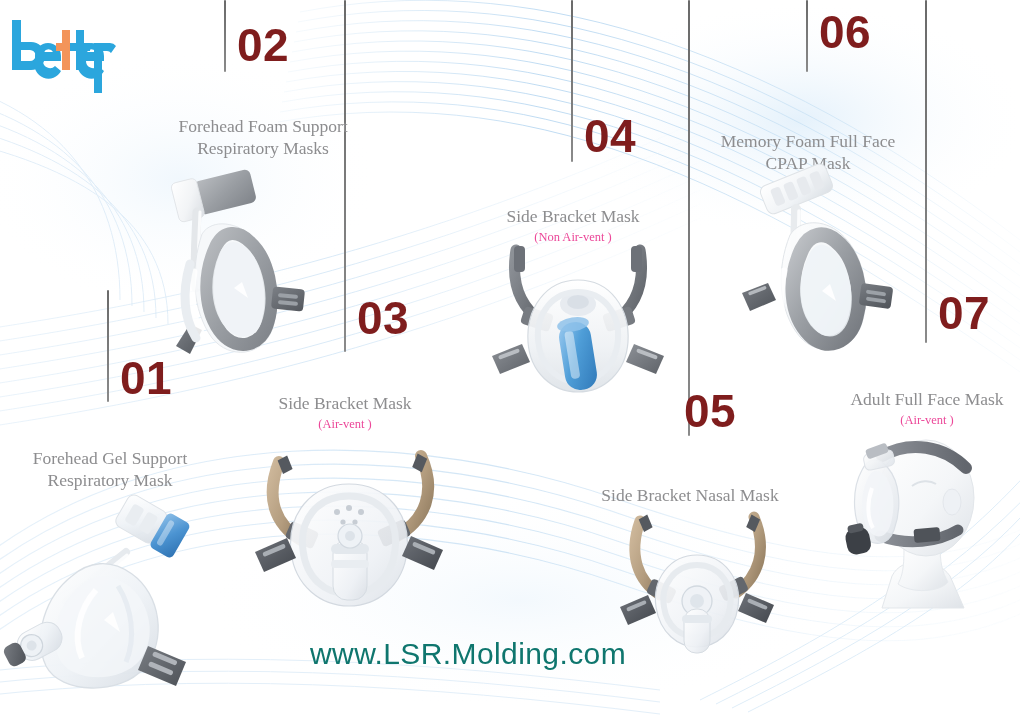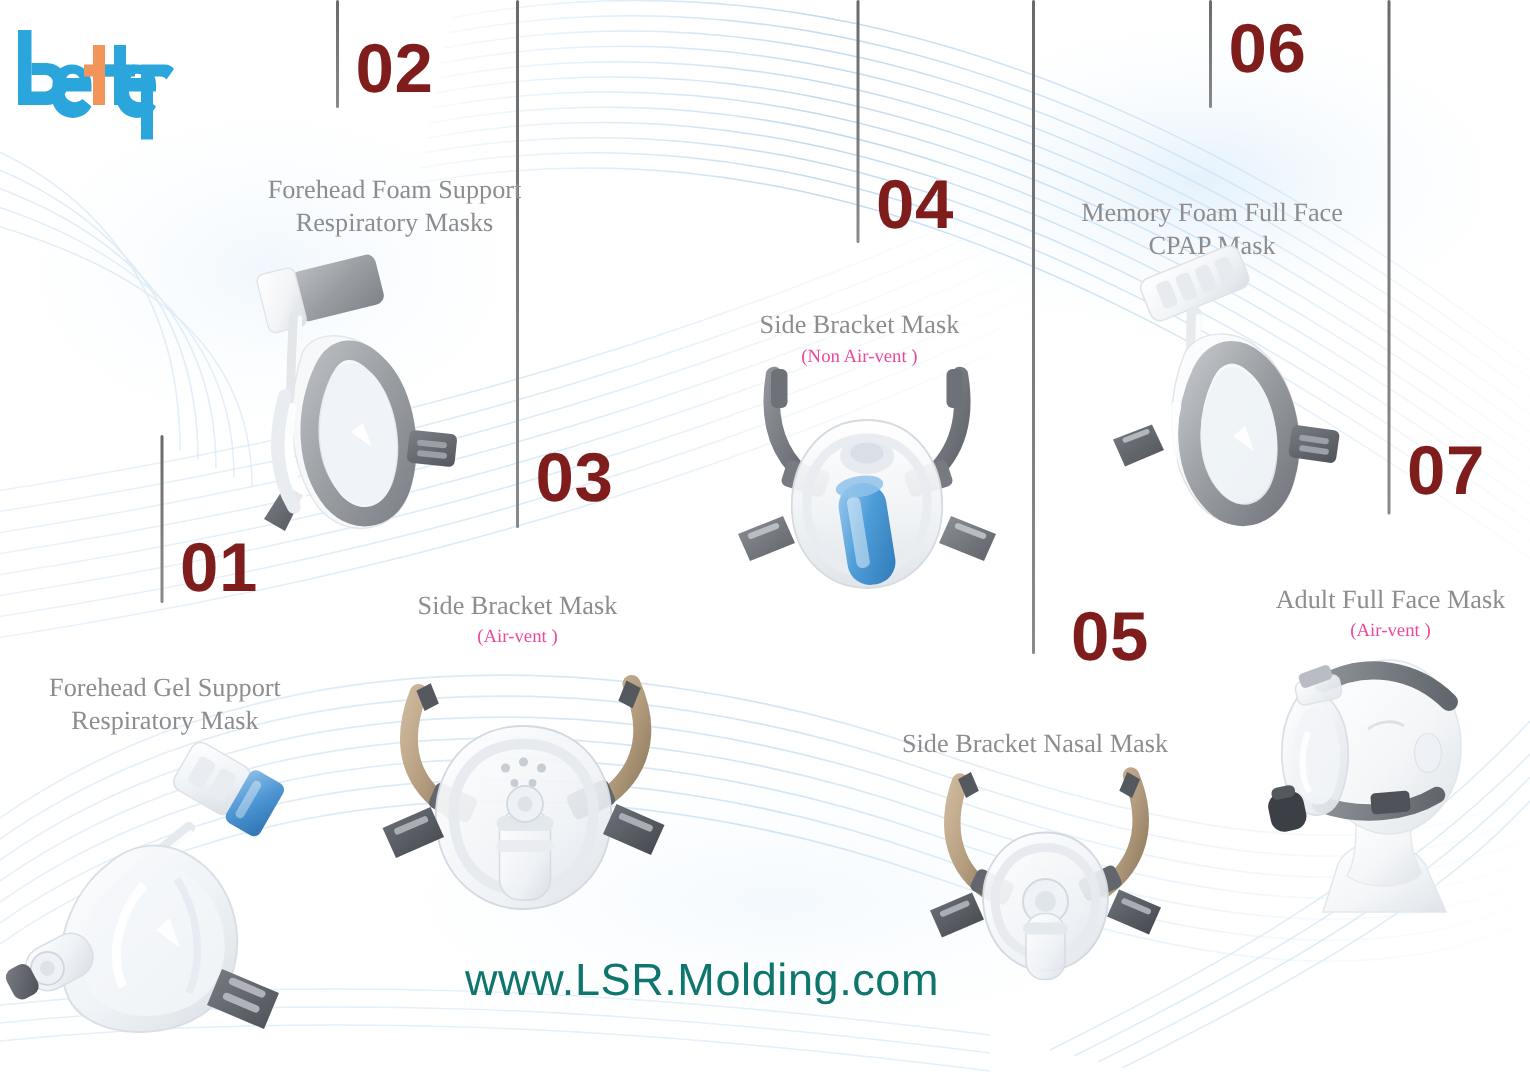--- a/index.html
+++ b/index.html
@@ -190,21 +190,21 @@
   <div class="divider" style="left:344px;top:0px;height:352px;"></div>
   <div class="divider" style="left:571px;top:0px;height:162px;"></div>
   <div class="divider" style="left:688px;top:0px;height:436px;"></div>
   <div class="divider" style="left:806px;top:0px;height:72px;"></div>
   <div class="divider" style="left:925px;top:0px;height:343px;"></div>
 
   <div class="idx" style="left:120px;top:355px;text-align:right;">01</div>
   <div class="idx" style="left:237px;top:22px;">02</div>
   <div class="idx" style="left:357px;top:295px;">03</div>
   <div class="idx" style="left:584px;top:113px;">04</div>
-  <div class="idx" style="left:714px;top:388px;margin-top:13px;">05</div>
+  <div class="idx" style="left:684px;top:388px;">05</div>
   <div class="idx" style="left:819px;top:9px;">06</div>
   <div class="idx" style="left:938px;top:290px;">07</div>
 
   <div class="caption" style="left:0px;top:448px;width:220px;">
     <span>Forehead Gel Support</span><br>
     <span>Respiratory Mask</span>
   </div>
 
   <div class="caption" style="left:118px;top:116px;width:290px;">
     <span>Forehead Foam Support</span><br>

